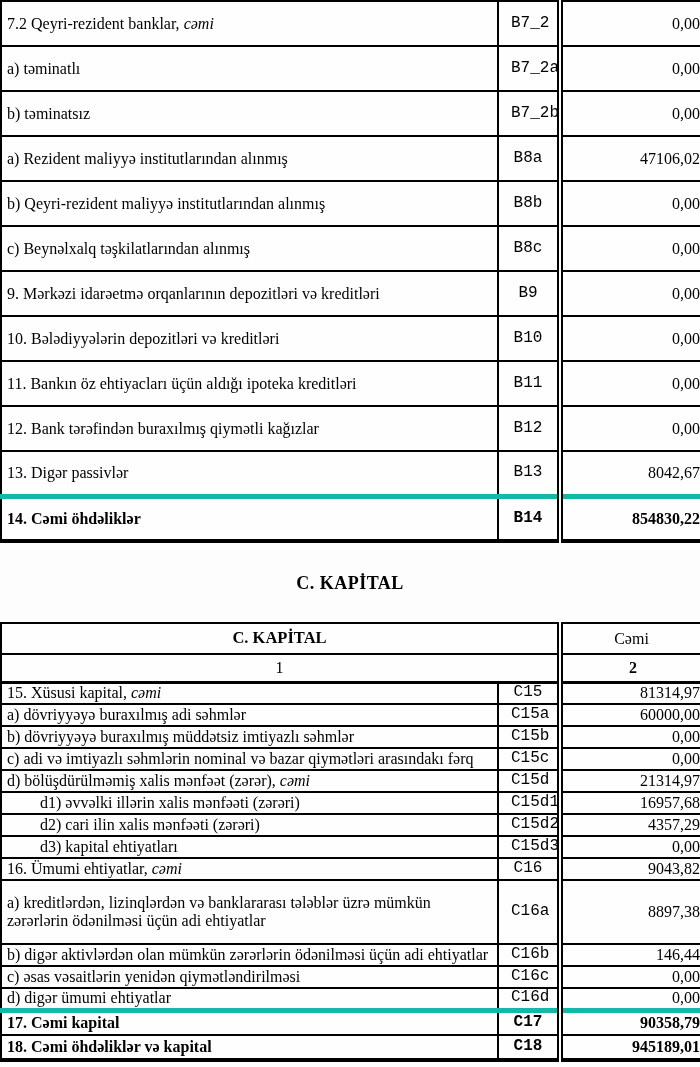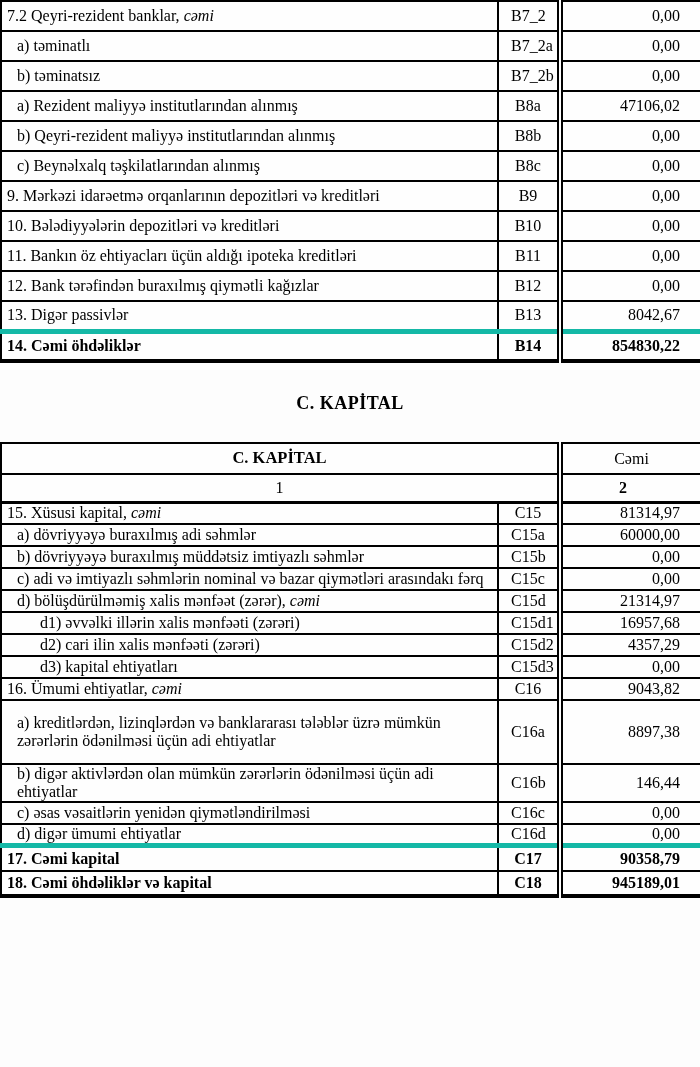--- a/index.html
+++ b/index.html
@@ -30,29 +30,29 @@
     line-height: 1.12;
     vertical-align: middle;
     padding: 0 3px;
     background: #fefefe;
     overflow: hidden;
   }
   
   td.val {
     border-left: 6px double #000;
     text-align: right;
-    padding-right: 20px;
-  }
-  td.code { text-align: center; padding: 0 12px; }
+    padding-right: 0;
+  }
+  td.code { text-align: center; padding: 0 12px; font-family: Liberation Mono, monospace; }
 
   td.desc.ind0 { padding-left: 5px; }
-  td.desc.ind1 { padding-left: 15px; }
+  td.desc.ind1 { padding-left: 5px; }
   td.desc.ind2 { padding-left: 38px; margin-left: 12px; }
 
-  #liabilities-table tr { height: 30px; }
+  #liabilities-table tr { height: 45px; }
   #liabilities-table { border-bottom: 4px solid #000; }
 
   #capital-table { border-bottom: 4px solid #000; }
   #capital-table tbody tr { height: 22px; }
   #capital-table tr.tall { height: 64px; }
   #capital-table tr.short { height: 25px; }
   #capital-table thead tr.title-row { height: 31px; }
   #capital-table thead tr.colnum-row { height: 28px; }
   #capital-table thead tr.colnum-row td { border-bottom: 3px solid #000; }
 

